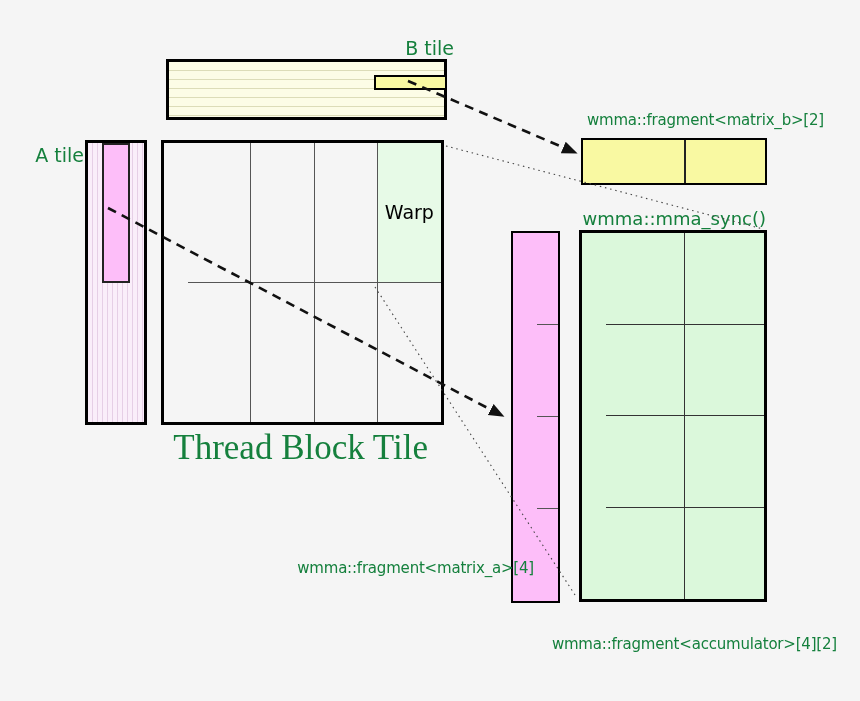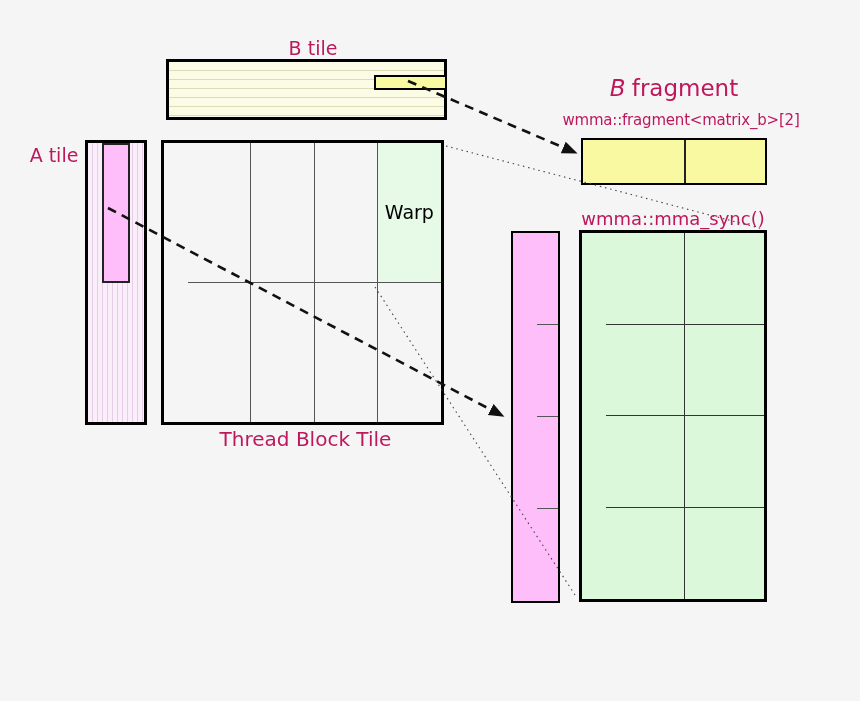--- a/index.html
+++ b/index.html
@@ -2,21 +2,21 @@
 <html><head>
 <meta charset="utf-8">
 <style>
   html,body{margin:0;padding:0;background:#f5f5f5;}
   .canvas{
     position:relative;width:860px;height:701px;overflow:hidden;
     background:#f5f5f5;color:#000;
     font-family:"DejaVu Sans","Liberation Sans",sans-serif;
   }
   .abs{position:absolute;box-sizing:border-box;padding-left:24px;}
-  .label{position:absolute;line-height:1.15;text-align:center;white-space:nowrap;color:#be185d;}
+  .label{position:absolute;line-height:1.15;text-align:right;white-space:nowrap;color:#15803d;}
 
   
   .b-tile-label{left:172px;top:38px;width:282px;font-size:19px;}
   .b-tile-box{
     left:166px;top:59px;width:281px;height:61px;border:3px solid #000;
     background:repeating-linear-gradient(to bottom,#fcfce6 0 8px,#dcdcb8 8px 9px);
   }
   .b-subtile{left:374px;top:75px;width:73px;height:15px;background:#f9f9a2;border:2px solid #000;}
 
   
@@ -30,21 +30,21 @@
   
   .tbt-box{
     left:161px;top:140px;width:283px;height:285px;border:3px solid #000;
     display:grid;grid-template-columns:repeat(4,1fr);grid-template-rows:repeat(2,1fr);
     background:#f5f5f5;
   }
   .tbt-cell{border-right:1px solid #555;border-bottom:1px solid #555;}
   .tbt-cell:nth-child(4n){border-right:none;}
   .tbt-cell:nth-child(n+5){border-bottom:none;}
   .tbt-cell.warp{background:#e7fae7;display:flex;align-items:center;justify-content:center;font-size:19px;}
-  .tbt-label{left:164px;top:428px;width:283px;font-size:20px;}
+  .tbt-label{left:145px;top:428px;width:283px;font-size:35px;font-family:Liberation Serif, serif;}
 
   
   .frag-title{font-size:23px;}
   .frag-title .rest{margin-left:.27em;}
   .b-frag-title{left:581px;top:75px;width:186px;}
   .code{font-size:15px;letter-spacing:-0.2px;}
   .b-frag-code{left:538px;top:112px;width:286px;}
   .b-frag-box{
     left:581px;top:138px;width:186px;height:47px;border:2px solid #000;background:#f9f9a2;
     display:grid;grid-template-columns:1fr 1fr;
@@ -100,46 +100,47 @@
     <div class="tbt-cell warp">
       <span>Warp</span>
     </div>
     <div class="tbt-cell"></div>
     <div class="tbt-cell"></div>
     <div class="tbt-cell"></div>
     <div class="tbt-cell"></div>
   </div>
   <div class="label tbt-label">Thread Block Tile</div>
 
-  <div class="label frag-title b-frag-title"><i>B</i><span class="rest">fragment</span></div>
   <div class="label code b-frag-code">wmma::fragment&lt;matrix_b&gt;[2]</div>
   <div class="abs b-frag-box">
     <div class="cell"></div>
     <div class="cell"></div>
   </div>
 
   <div class="label mma-sync">wmma::mma_sync()</div>
 
   <div class="abs pink-col">
     <div class="pink-cell"></div>
     <div class="pink-cell"></div>
     <div class="pink-cell"></div>
     <div class="pink-cell"></div>
   </div>
+  <div class="label code a-frag-code">wmma::fragment&lt;matrix_a&gt;[4]</div>
 
   <div class="abs warp-tile">
     <div class="wt-cell"></div>
     <div class="wt-cell"></div>
     <div class="wt-cell"></div>
     <div class="wt-cell"></div>
     <div class="wt-cell"></div>
     <div class="wt-cell"></div>
     <div class="wt-cell"></div>
     <div class="wt-cell"></div>
   </div>
+  <div class="label code acc-code">wmma::fragment&lt;accumulator&gt;[4][2]</div>
 
   <svg class="overlay" viewBox="0 0 860 701" xmlns="http://www.w3.org/2000/svg">
     <defs>
       <marker id="ah" viewBox="0 0 10 10" refX="7.5" refY="5" markerWidth="6" markerHeight="6" orient="auto" markerUnits="strokeWidth">
         <path d="M0,1 L10,5 L0,9 Z" fill="#111"></path>
       </marker>
     </defs>
     <line class="dash" x1="408" y1="81" x2="574" y2="152" marker-end="url(#ah)"></line>
     <line class="dash" x1="108" y1="208" x2="501" y2="415" marker-end="url(#ah)"></line>
     <line class="dot" x1="446" y1="146" x2="763" y2="229"></line>

